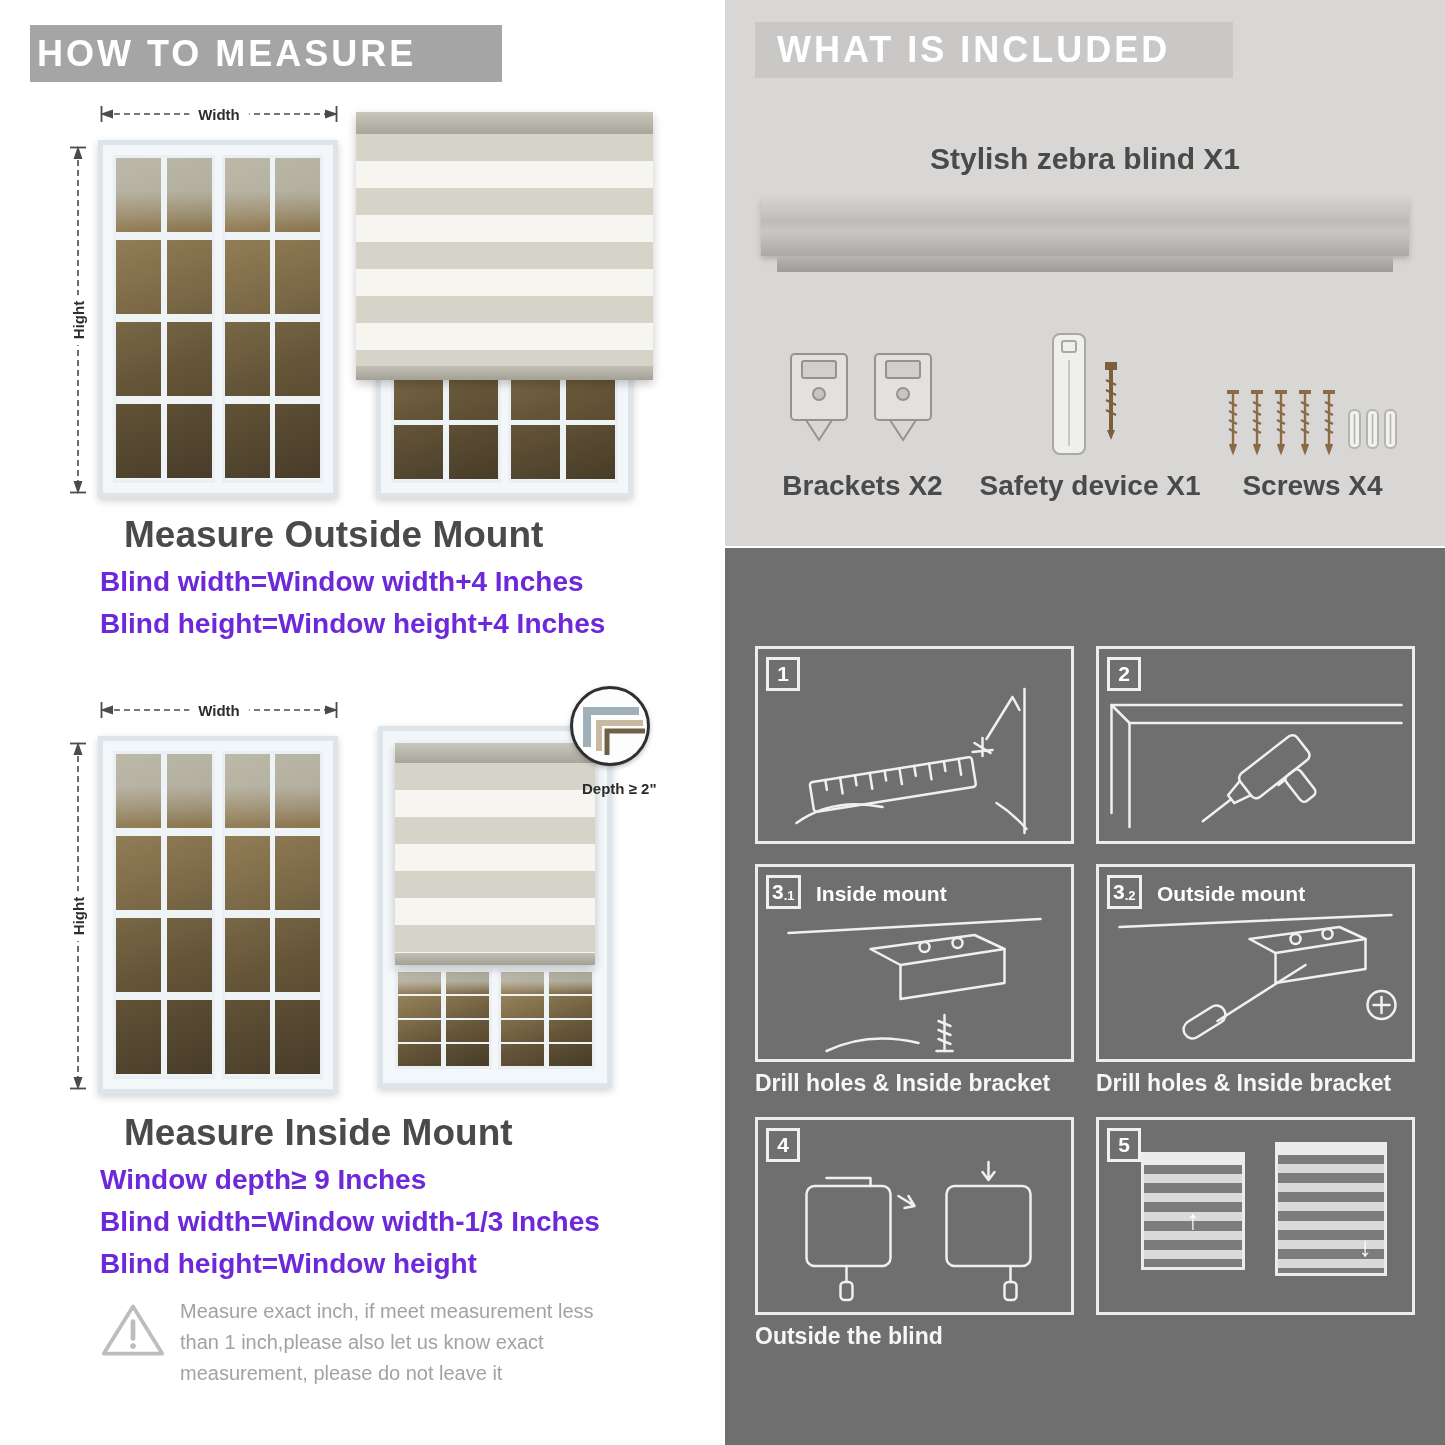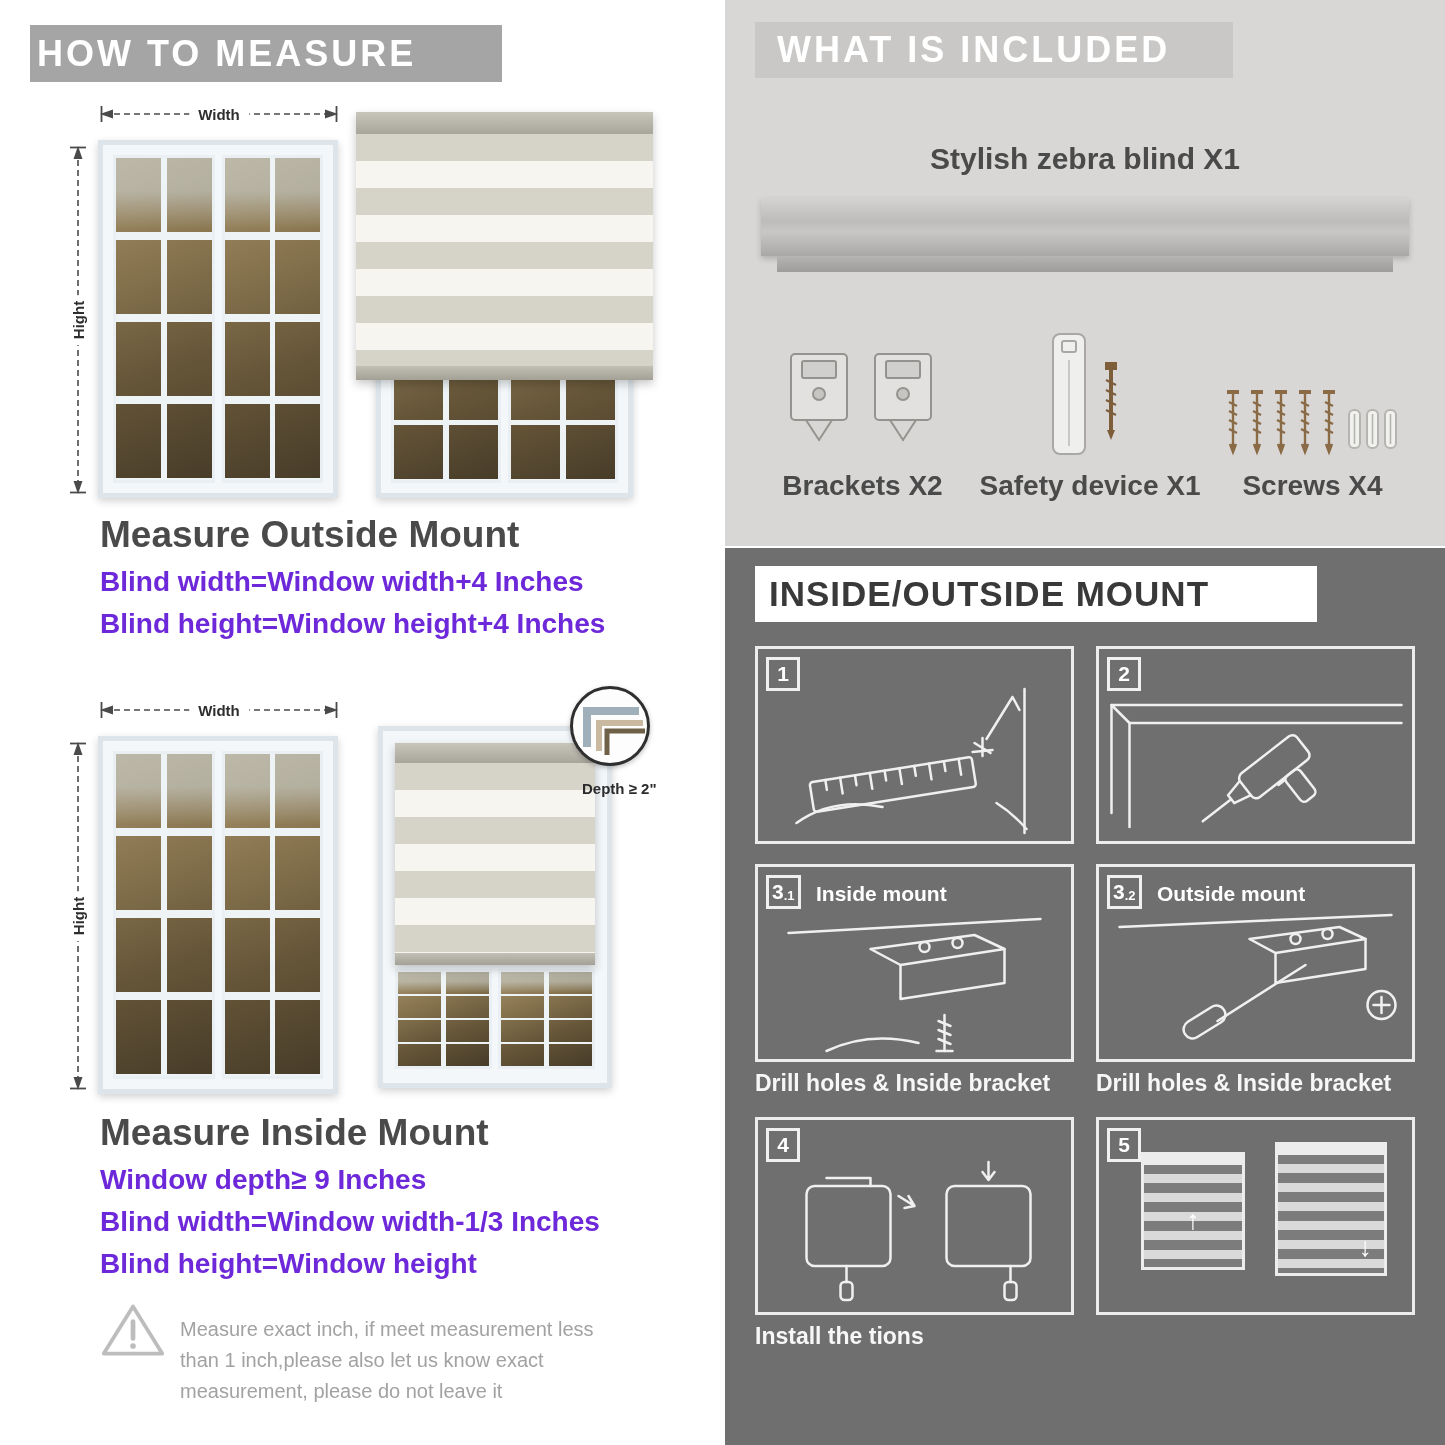--- a/index.html
+++ b/index.html
@@ -6,21 +6,21 @@
   html,body { background:#fff; }
   body { font-family: "Liberation Sans", sans-serif; }
   #page { position:relative; width:1445px; height:1445px; background:#fff; overflow:hidden; }
   .abs { position:absolute; }
 
   
   .left-banner { position:absolute; left:30px; top:25px; width:472px; height:57px;
     background:#a5a5a5; color:#fff; font-size:36px; font-weight:bold; letter-spacing:3px;
     line-height:57px; padding-left:7px; }
 
-  .section-title { position:absolute; color:#4a4a4a; font-size:37px; font-weight:bold; }
+  .section-title { position:absolute; color:#4a4a4a; font-size:37px; font-weight:bold;margin-left:24px; }
   .formula { position:absolute; color:#6d28d9; font-size:28px; font-weight:bold; }
 
   
   .winframe { position:absolute; background:#f3f7fa; border:5px solid #dde5eb;
     box-shadow:0 3px 8px rgba(0,0,0,.18); padding:10px; display:flex; gap:7px; }
   .sash { flex:1; border:3px solid #e9eff3;
     background-image:
       linear-gradient(90deg, transparent 0 47%, #eef3f6 47% 53%, transparent 53% 100%),
       repeating-linear-gradient(180deg, transparent 0 23%, #eef3f6 23% 25.5%),
       linear-gradient(180deg, rgba(210,222,228,.5) 0 10%, rgba(210,222,228,0) 22%),
@@ -37,21 +37,21 @@
   .varrow { position:absolute; width:16px; }
   .arrow-label { position:absolute; left:50%; top:50%; transform:translate(-50%,-50%);
     background:#fff; padding:0 9px; font-weight:bold; font-size:15px; color:#2e2e2e; white-space:nowrap; }
   .varrow .arrow-label { transform:translate(-50%,-50%) rotate(-90deg); padding:3px 6px; }
 
   
   .depth-circle { position:absolute; width:80px; height:80px; border:3px solid #2f2f2f;
     border-radius:50%; background:#fdfdfd; box-shadow:0 2px 5px rgba(0,0,0,.25); overflow:hidden; }
   .depth-label { position:absolute; font-size:15px; font-weight:bold; color:#2b2b2b; }
 
-  .warning-text { position:absolute; color:#a2a2a2; font-size:20px; line-height:1.55;margin-top:18px; }
+  .warning-text { position:absolute; color:#a2a2a2; font-size:20px; line-height:1.55; }
 
   
   .included { position:absolute; left:725px; top:0; width:720px; height:546px; background:#d8d7d5; }
   .inc-banner { position:absolute; left:30px; top:22px; width:478px; height:56px;
     background:#c9c8c6; color:#fff; font-size:36px; font-weight:bold; letter-spacing:3px;
     line-height:56px; padding-left:22px; }
   .inc-product { position:absolute; left:0; top:142px; width:100%; text-align:center;
     color:#4a4a4a; font-size:30px; font-weight:bold; }
   .headrail { position:absolute; left:36px; top:198px; width:648px; height:58px;
     background:linear-gradient(180deg,#d4d3d1 0%,#bdbcba 40%,#c8c7c5 58%,#a9a8a6 100%);
@@ -262,21 +262,20 @@
             <use href="#anch" x="144" y="32"></use>
             <use href="#anch" x="162" y="32"></use>
           </svg>
         </div>
         <div class="inc-label">Screws X4</div>
       </div>
     </div>
   </section>
 
   <section class="mount">
-    <div class="mount-banner">INSIDE/OUTSIDE MOUNT</div>
 
     <div class="steps-grid">
 
       <div class="step">
         <div class="panel">
           <div class="badge">
             <span>1</span>
             <span class="badge-sub"></span>
           </div>
           <span class="step-inner-label"></span>
@@ -381,21 +380,21 @@
               <path d="M88,114 v16"></path>
                 <rect x="82" y="130" width="12" height="18" rx="4"></rect>
               <path d="M140,44 l16,10 m-6,-10 l6,10 l-10,2"></path>
               <rect x="188" y="34" width="84" height="80" rx="8"></rect>
               <path d="M230,10 v18 m-6,-8 l6,8 l6,-8"></path>
               <path d="M252,114 v16"></path>
                 <rect x="246" y="130" width="12" height="18" rx="4"></rect>
             </g>
           </svg>
         </div>
-        <div class="caption">Install the tions</div>
+        <div class="caption">Outside the blind</div>
       </div>
 
       <div class="step">
         <div class="panel">
           <div class="badge">
             <span>5</span>
             <span class="badge-sub"></span>
           </div>
           <span class="step-inner-label"></span>
           <div class="mini-blind" style="left:42px;top:32px;width:104px;height:118px">

